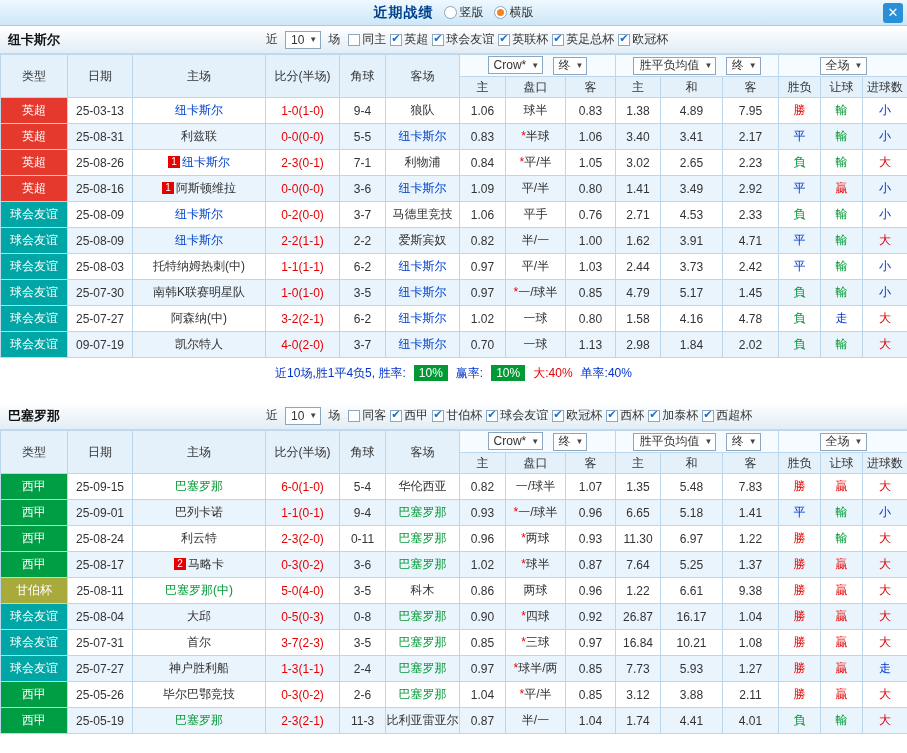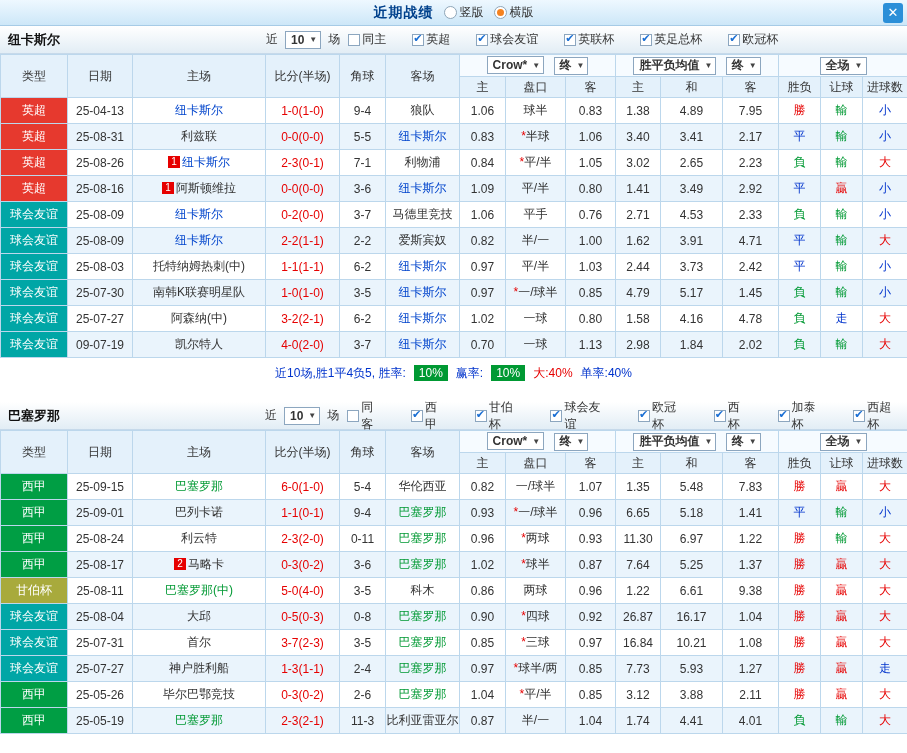--- a/index.html
+++ b/index.html
@@ -19,28 +19,28 @@
   .close-btn { position:absolute; right:4px; top:3px; width:20px; height:20px; line-height:19px;
     text-align:center; background:#2b8fd8; color:#fff; font-size:13px; font-weight:bold;
     border-radius:3px; cursor:pointer; }
 
   
   .section + .section { margin-top:14px; }
   .team-bar { height:28px; display:flex; align-items:center;
     background:linear-gradient(#ffffff,#e2edf5); border-bottom:1px solid #c6d9ea; padding-left:8px; }
   .team-name { font-size:13px; font-weight:bold; color:#111; width:258px; }
   .near-group { display:inline-flex; align-items:center; gap:4px; margin-right:8px; }
-  .filters { display:inline-flex; align-items:flex-start; flex-wrap:nowrap;gap:22px; }
+  .filters { display:inline-flex; align-items:flex-start; flex-wrap:nowrap; }
   .filter { display:inline-flex; align-items:center; margin-right:4px; cursor:pointer; }
   .checkbox { width:12px; height:12px; border:1px solid #8ca6bf; background:#fff;
     display:inline-block; position:relative; margin-right:2px; }
   .checkbox.checked::after { content:"✔"; position:absolute; left:0; top:-3px; font-size:11px; color:#1a6fd4; }
 
   .select-box { display:inline-flex; align-items:center; height:18px; border:1px solid #8ca6bf;
-    background:#fff; padding:0 3px 0 5px; gap:5px; cursor:pointer; margin:0 3px;font-weight:bold; }
+    background:#fff; padding:0 3px 0 5px; gap:5px; cursor:pointer; margin:0 3px; }
   .select-box .arrow { font-size:8px; color:#444; }
 
   
   .grid { width:907px; border-collapse:collapse; table-layout:fixed; }
   .grid th, .grid td { border:1px solid #bcd7ec; text-align:center; overflow:hidden;
     white-space:nowrap; padding:0; }
   .grid thead th { background:#e4f1fb; font-weight:normal; height:21px; color:#333; }
   .grid thead .th-odds, .grid thead .th-avg, .grid thead .th-scope { background:#f6fbff; height:22px; }
   .grid tbody td { height:26px; }
   .grid tbody tr:nth-child(even) { background:#eaf4fc; }
@@ -172,21 +172,21 @@
             <th>和</th>
             <th>客</th>
             <th>胜负</th>
             <th>让球</th>
             <th>进球数</th>
           </tr>
       </thead>
       <tbody>
   <tr>
     <td class="td-type" style="background: rgb(230, 57, 46);">英超</td>
-    <td class="td-date">25-04-13</td>
+    <td class="td-date">25-03-13</td>
     <td class="td-home"><span style="color: rgb(0, 68, 204);">纽卡斯尔</span></td>
     <td class="td-score">1-0(1-0)</td>
     <td class="td-corner">9-4</td>
     <td class="td-away"><span>狼队</span></td>
     <td class="td-oh">1.06</td>
     <td class="td-hc">球半</td>
     <td class="td-oa">0.83</td>
     <td class="td-ah">1.38</td>
     <td class="td-ad">4.89</td>
     <td class="td-aa">7.95</td>

